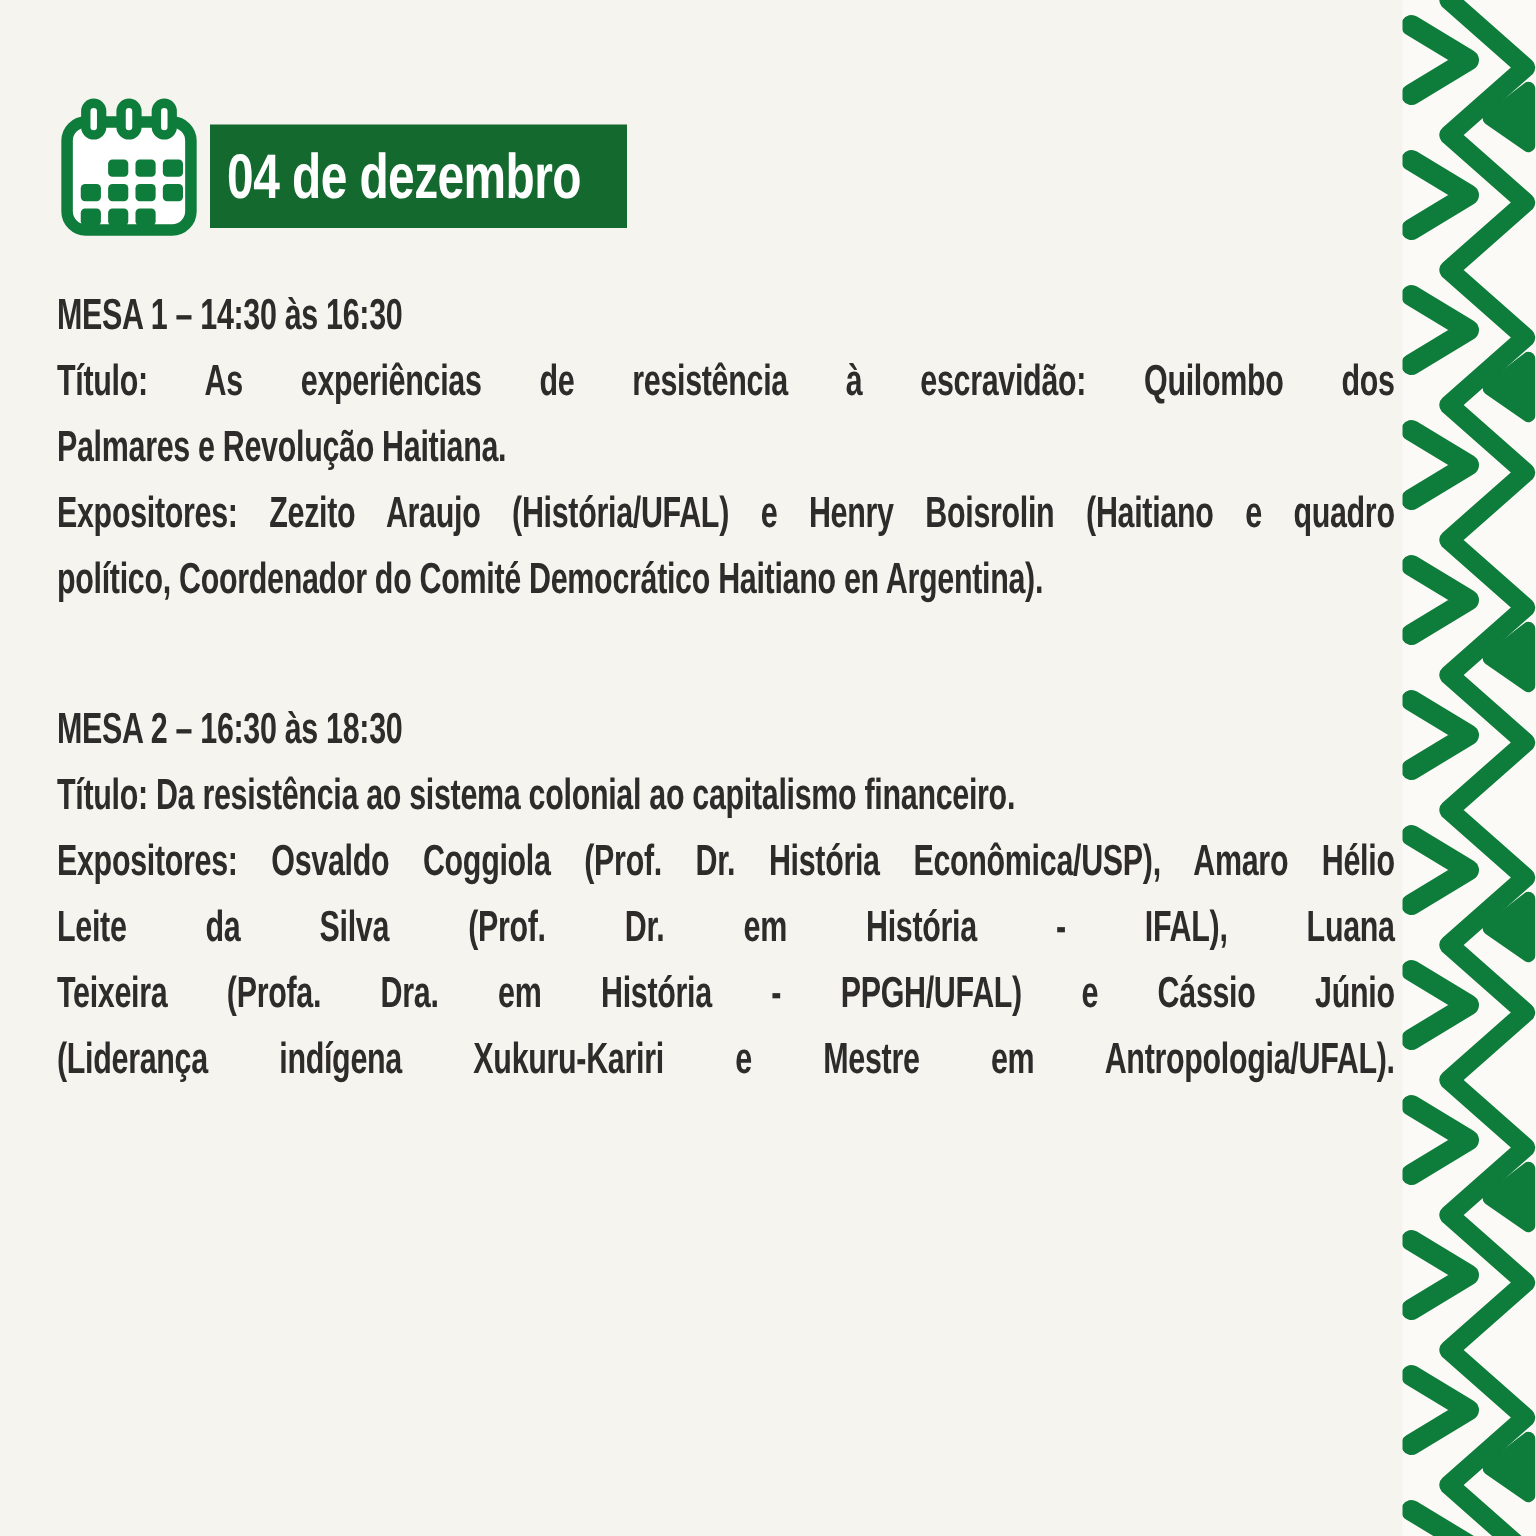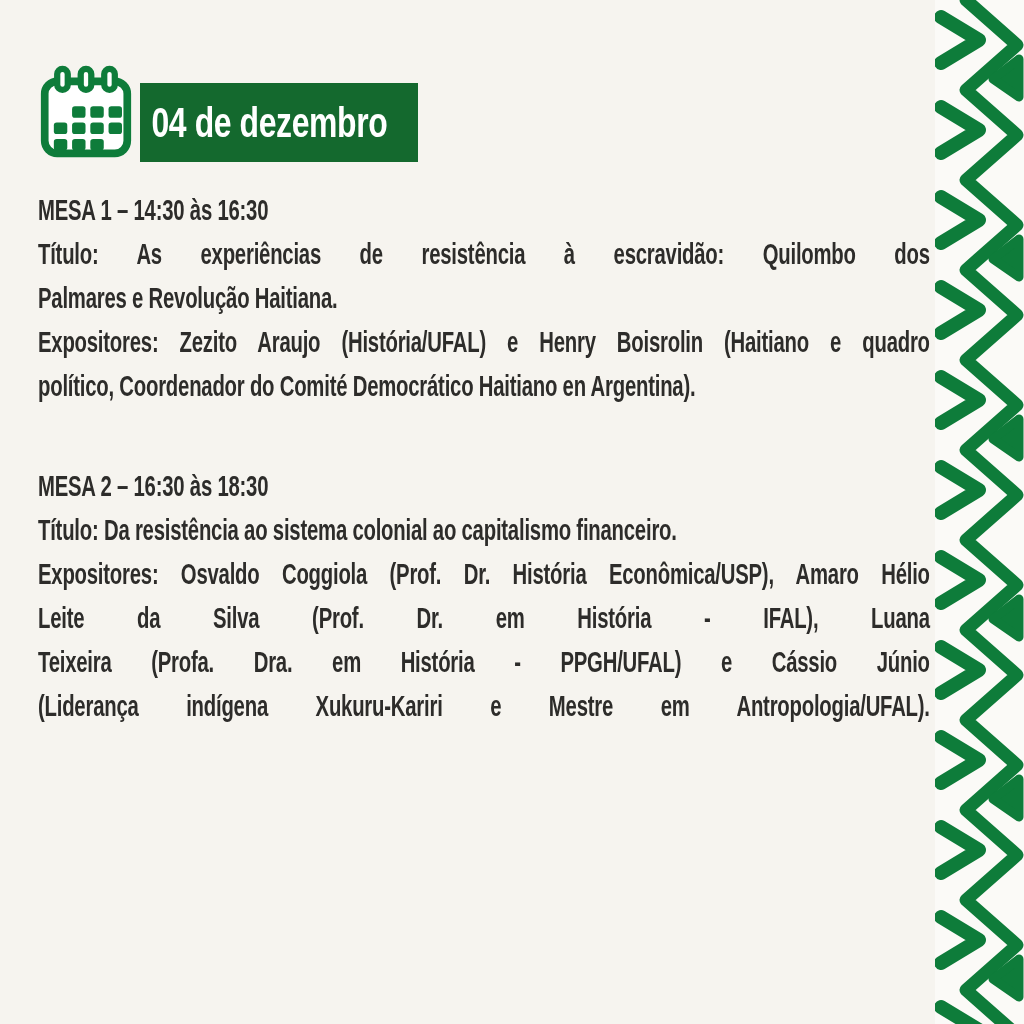--- a/index.html
+++ b/index.html
@@ -17,21 +17,21 @@
     background:var(--page-bg);
     overflow:hidden;
     font-family:"Liberation Sans", sans-serif;
     color:var(--text-color);
   }
   
   .cal-icon{
     position:absolute; left:38px; top:65px; width:96px; height:96px;
   }
   .date-banner{
-    position:absolute; left:140px; top:83px; width:278px; height:79px;
+    position:absolute; left:140px; top:83px; width:278px; height:69px;
     background:var(--banner-green);
     display:flex; align-items:center;
   }
   .date-banner-label{
     font-size:42px; font-weight:700; color:#ffffff;
     white-space:nowrap; letter-spacing:-0.5px;
     transform:scaleX(0.76); transform-origin:0 50%;
     padding-left:15px;
   }
   

